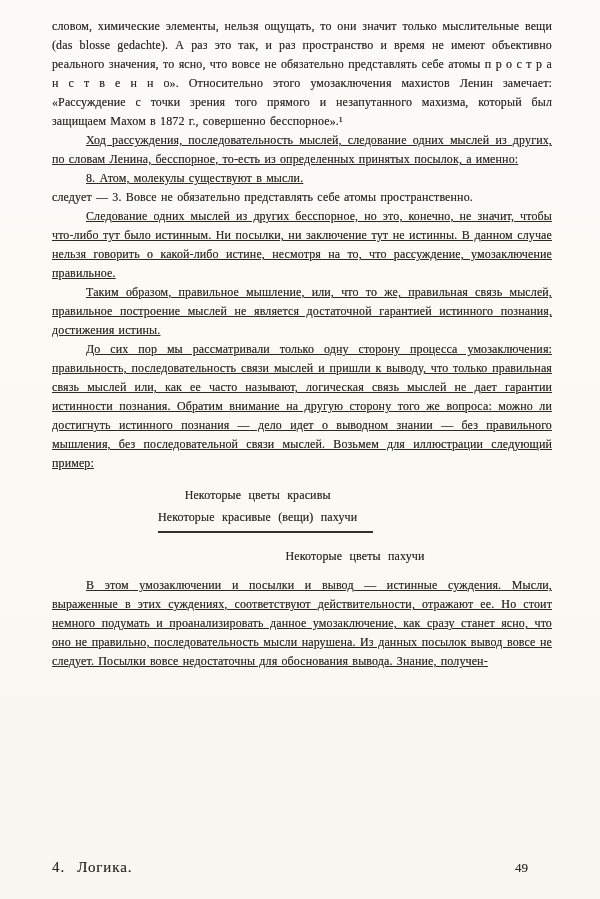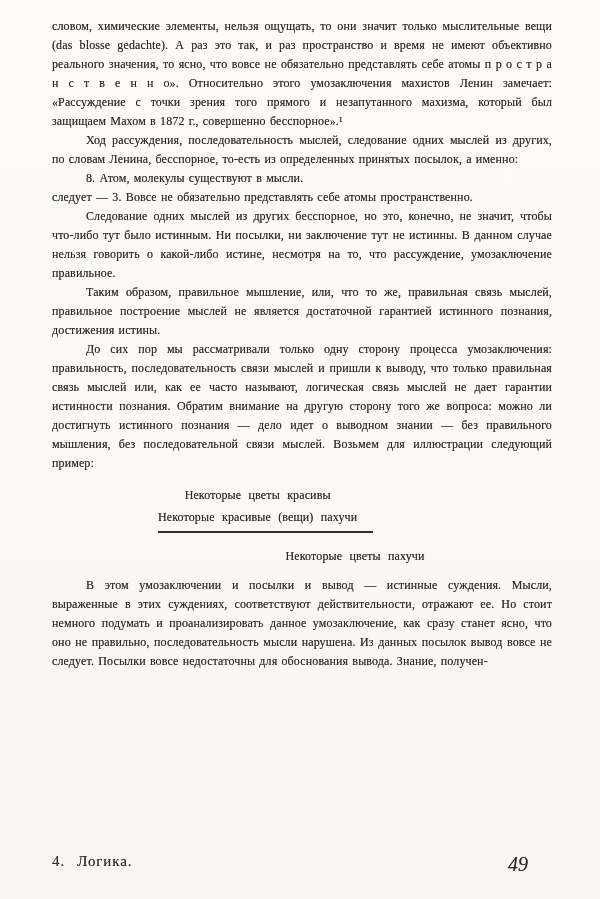--- a/index.html
+++ b/index.html
@@ -23,21 +23,21 @@
     left: 52px;
     width: 500px;
     font-size: 12px;
     line-height: 19px;
     text-align: justify;
     letter-spacing: 0.01em;
     word-spacing: 0.09em;
     text-shadow: 0 0 0.55px rgba(44, 40, 35, 0.55);
   }
   .para { margin: 0; }
-  .indent { text-indent: 34px; }
+  .indent { text-indent: 34px; text-decoration: underline; }
   .noindent { text-indent: 0; }
 
   .syllogism {
     margin: 11px 0 9px 106px;
     line-height: 22px;
     text-align: left;
     word-spacing: 0.35em;
   }
   .premises {
     display: inline-block;
@@ -48,26 +48,26 @@
   .syl-line { white-space: nowrap; text-align: center; }
   .conclusion { padding-top: 12px; }
 
   .footer {
     position: absolute;
     left: 52px;
     right: 72px;
     bottom: 23px;
     display: flex;
     justify-content: space-between;
-    align-items: flex-start;
+    align-items: center;
     font-size: 15px;
     text-shadow: 0 0 0.55px rgba(44, 40, 35, 0.5);
   }
   .footer .sig { letter-spacing: 0.06em; word-spacing: 0.5em; }
-  .footer .pagenum { font-size: 20px; font-style: italic; }
+  .footer .pagenum { font-size: 13px; }
 </style>
 </head>
 <body>
 
 <div class="page">
 
   <div class="text-block">
 
     <p class="para noindent">словом, химические элементы, нельзя ощущать, то они значит только мыслительные вещи (das blosse gedachte). А раз это так, и раз пространство и время не имеют объективно реального значения, то ясно, что вовсе не обязательно представлять себе атомы п р о с т р а н с т в е н н о». Относительно этого умозаключения махистов Ленин замечает: «Рассуждение с точки зрения того прямого и незапутанного махизма, который был защищаем Махом в 1872 г., совершенно бесспорное».¹</p>
 

